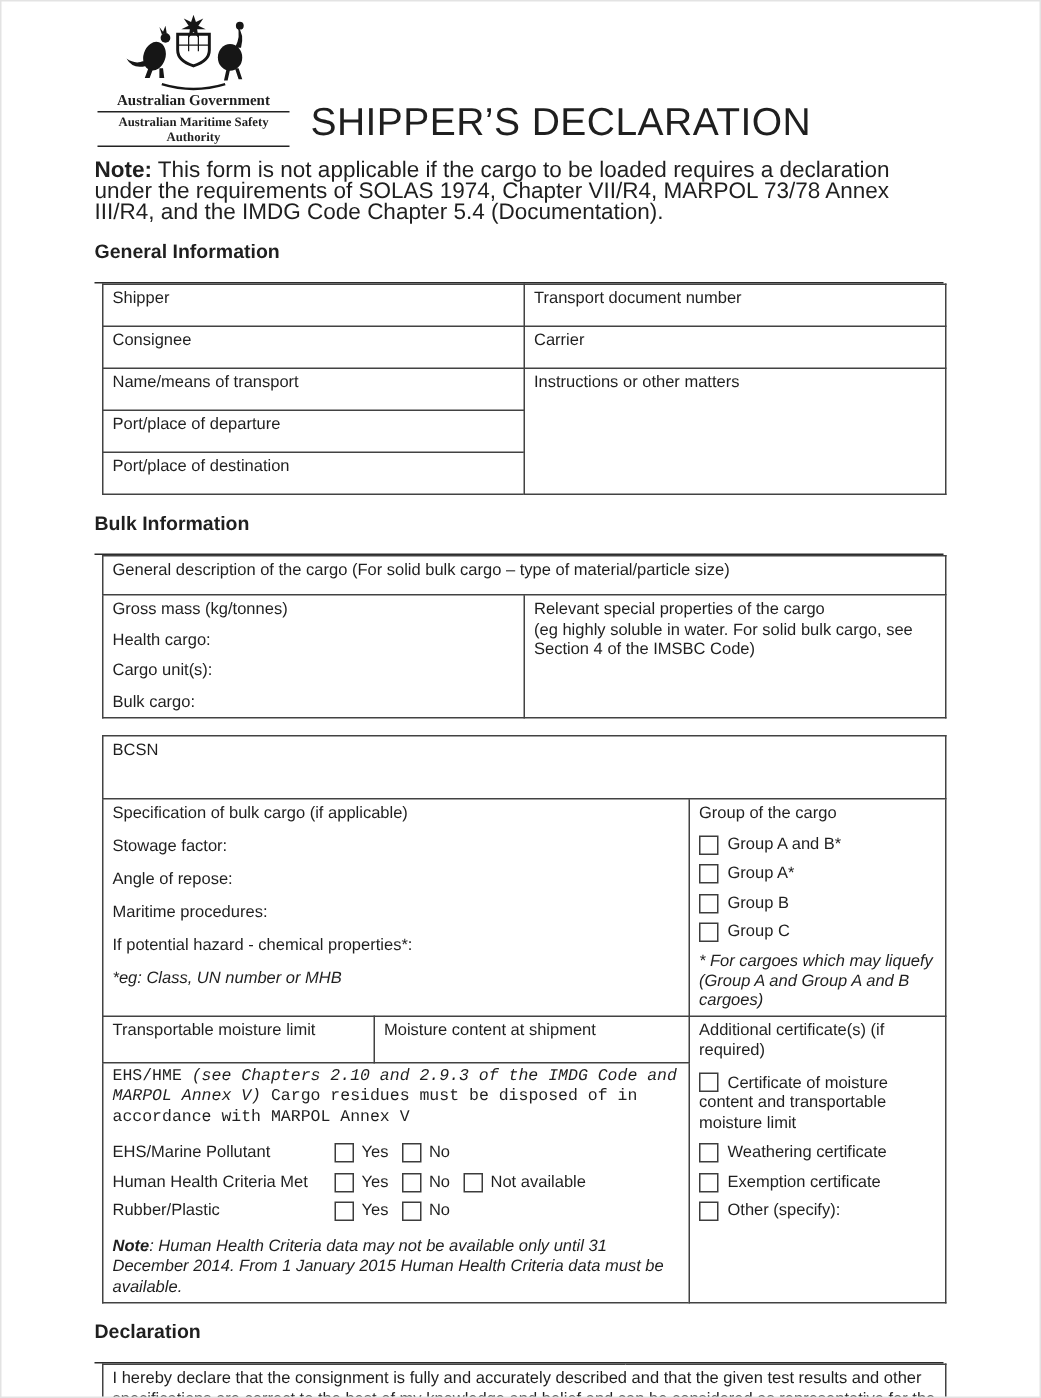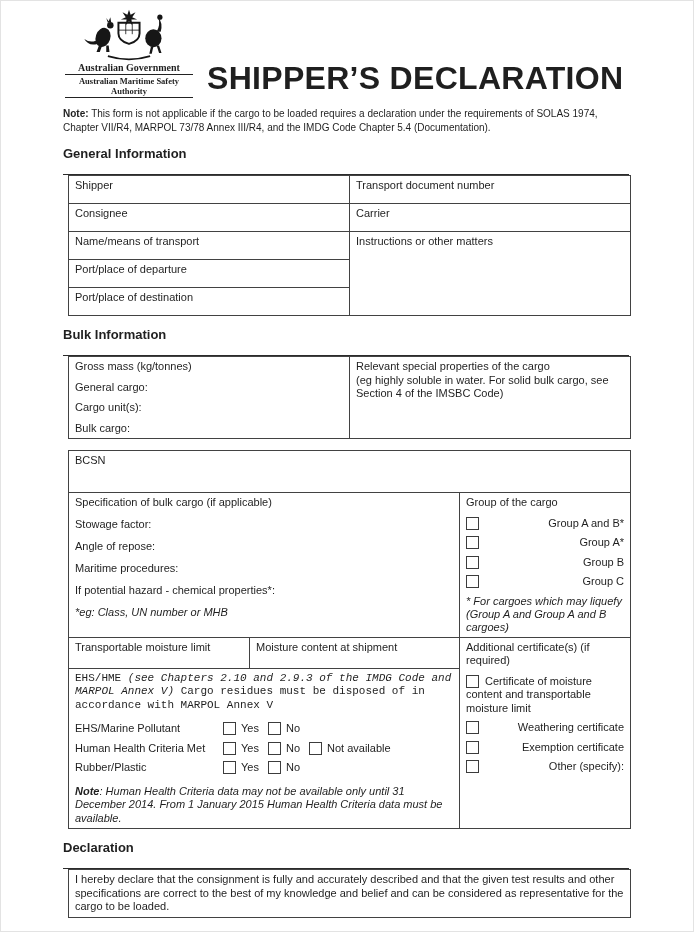--- a/index.html
+++ b/index.html
@@ -14,41 +14,41 @@
   }
   .page { padding: 8px 64px 0 62px; }
 
   
   .hdr { display: flex; align-items: flex-end; }
   .logo { width: 132px; text-align: center; flex: 0 0 auto; }
   .logo svg { display:block; margin: 0 auto; }
   .gov-label { font-family: "Liberation Serif", serif; font-weight: bold; font-size: 10px; margin-top: 1px; }
   .agency-label { font-family: "Liberation Serif", serif; font-weight: bold; font-size: 8.5px; }
   .logo .rule { border-top: 1px solid #222; margin: 1px 2px; }
-  h1.title { font-size: 32px; font-weight: bold; letter-spacing: 0.3px; margin: 0 0 2px 12px; white-space: nowrap; }
-
-  
-  .intro p { font-size: 10px; line-height: 14px; margin: 8px 0 0 0; }
+  h1.title { font-size: 26px; font-weight: normal; letter-spacing: 0.3px; margin: 0 0 2px 12px; white-space: nowrap; }
+
+  
+  .intro p { font-size: 15px; line-height: 14px; margin: 8px 0 0 0; }
 
   
   .sec { margin-top: 11px; }
   .sec h2 { font-size: 13px; font-weight: bold; margin: 0; padding-bottom: 13px; border-bottom: 1.5px solid #2b2b2b; }
   table { margin-left: 5px; width: 562px; border-collapse: collapse; table-layout: fixed; }
   td { border: 1px solid #424242; vertical-align: top; padding: 3px 6px; font-size: 11px; line-height: 13.5px; }
 
   .gi td { height: 28px; }
   .line { margin-bottom: 7px; }
   .line:last-child { margin-bottom: 0; }
   .spec-line { margin-bottom: 8.5px; }
   .italic { font-style: italic; }
   .bold { font-weight: bold; }
 
   
   .cb { display: inline-block; width: 13px; height: 13px; border: 1px solid #3c3c3c; background: #fff; vertical-align: -3px; margin-right: 6px; flex: 0 0 auto; }
-  .cbrow { margin: 0 0 6px 0; justify-content: space-between; }
+  .cbrow { margin: 0 0 6px 0; }
   .cbrow.flex { display: flex; align-items: center; }
   .cbnote { font-style: italic; font-size: 11px; line-height: 13px; margin-top: 2px; }
 
   
   .crit { display: flex; align-items: center; margin-bottom: 6px; }
   .crit-label { width: 148px; flex: 0 0 auto; }
   .opt { display: flex; align-items: center; margin-right: 9px; }
   .opt .cb { margin-right: 5px; }
 
   .ehs-para { margin-bottom: 10px; font-family: Liberation Mono, monospace; }
@@ -124,24 +124,27 @@
   </div>
 
   <div class="sec">
     <h2>Bulk Information</h2>
     <table>
       <colgroup>
           <col style="width:281px">
           <col style="width:281px">
         </colgroup>
       <tbody>
+          <tr>
+        <td colspan="2" style="height:26px"><span>General description of the cargo (For solid bulk cargo – type of material/particle size)</span></td>
+      </tr>
       <tr>
         <td style="height:70px">
           <div class="line">Gross mass (kg/tonnes)</div>
-          <div class="line">General cargo:</div>
+          <div class="line">Health cargo:</div>
           <div class="line">Cargo unit(s):</div>
           <div class="line">Bulk cargo:</div>
         </td>
         <td>
           <div>Relevant special properties of the cargo</div>
           <div>(eg highly soluble in water. For solid bulk cargo, see Section 4 of the IMSBC Code)</div>
         </td>
       </tr>
     </tbody>
       </table>

